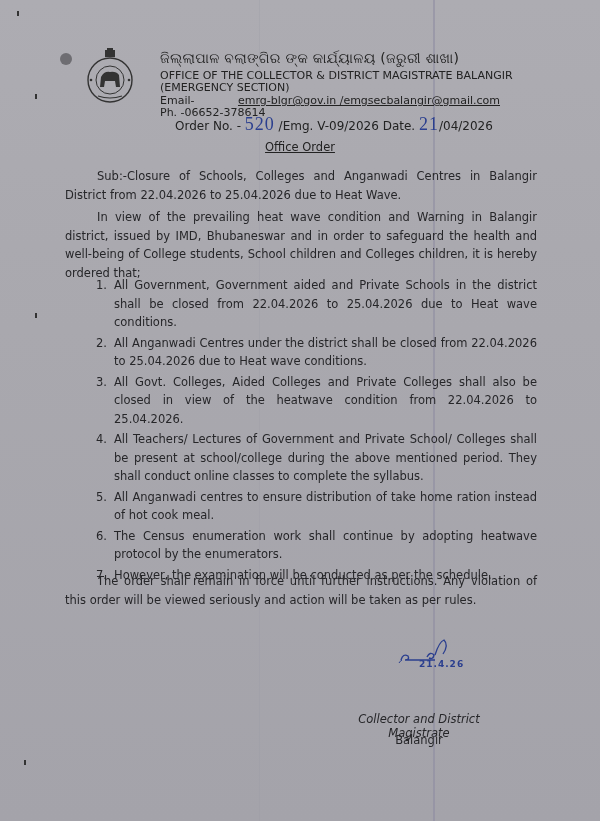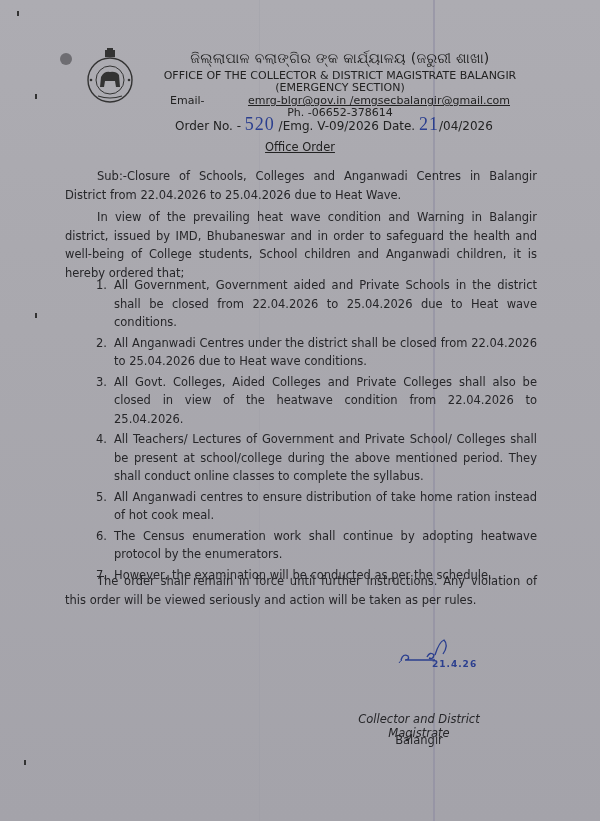--- a/index.html
+++ b/index.html
@@ -56,21 +56,20 @@
       position: absolute;
       left: 85px;
       top: 47px;
       width: 50px;
       height: 58px;
     }
     .hdr {
       position: absolute;
       left: 160px;
       width: 360px;
-      text-align: center;
       font-size: 11px;
       color: #222;
       white-space: nowrap;
     }
     .hdr.odia { font-size: 14px; top: 50px; letter-spacing: 0.3px; }
     .hdr.l1 { top: 69px; }
     .hdr.l2 { top: 81px; }
     .hdr.l3 { top: 94px; }
     .hdr.l3 .email { text-decoration: underline; margin-left: 40px; }
     .hdr.l4 { top: 106px; }
@@ -141,21 +140,20 @@
       height: 38px;
     }
     .sign-date {
       position: absolute;
       left: 419px;
       top: 659px;
       font-size: 9px;
       color: #2b3f8f;
       font-weight: bold;
       letter-spacing: 1px;
-      margin-left: 13px;
     }
     .sign-title {
       position: absolute;
       left: 330px;
       width: 178px;
       text-align: center;
       font-size: 11.5px;
       color: #262629;
     }
     .sign-t1 { top: 712px; font-style: italic; }
@@ -191,21 +189,21 @@
   <div class="hdr l4">Ph. -06652-378614</div>
 
   <div class="order-line">
     <span>Order No. - </span><span class="hand">520</span><span> /Emg. V-09/2026 Date. </span><span class="hand">21</span><span>/04/2026</span>
   </div>
 
   <div class="title">Office Order</div>
 
   <div class="para p-sub"><span class="indent"></span><span>Sub:-Closure of Schools, Colleges and Anganwadi Centres in Balangir District from 22.04.2026 to 25.04.2026 due to Heat Wave.</span></div>
 
-  <div class="para p-intro"><span class="indent"></span><span>In view of the prevailing heat wave condition and Warning in Balangir district, issued by IMD, Bhubaneswar and in order to safeguard the health and well-being of College students,  School children and Anganwadi children, it is  hereby ordered that;</span></div>
+  <div class="para p-intro"><span class="indent"></span><span>In view of the prevailing heat wave condition and Warning in Balangir district, issued by IMD, Bhubaneswar and in order to safeguard the health and well-being of College students,  School children and Colleges children, it is  hereby ordered that;</span></div>
 
   <div class="list">
     <div class="li"><span class="num">1.</span><span>All Government, Government aided and Private Schools in the district shall be closed from 22.04.2026 to 25.04.2026 due to Heat wave conditions.</span></div>
     <div class="li"><span class="num">2.</span><span>All Anganwadi Centres under the district shall be closed from 22.04.2026 to 25.04.2026 due to Heat wave conditions.</span></div>
     <div class="li"><span class="num">3.</span><span>All Govt. Colleges, Aided Colleges and Private Colleges shall also be closed in view of the heatwave condition from 22.04.2026 to 25.04.2026.</span></div>
     <div class="li"><span class="num">4.</span><span>All Teachers/ Lectures  of Government and Private School/ Colleges shall be present at school/college during  the above mentioned period. They shall conduct online classes to complete the syllabus.</span></div>
     <div class="li"><span class="num">5.</span><span>All Anganwadi centres to ensure distribution of take home ration instead of hot cook meal.</span></div>
     <div class="li"><span class="num">6.</span><span>The Census enumeration work shall continue by adopting heatwave protocol by the enumerators.</span></div>
     <div class="li"><span class="num">7.</span><span>However, the examination will be conducted as per the schedule.</span></div>
   </div>

